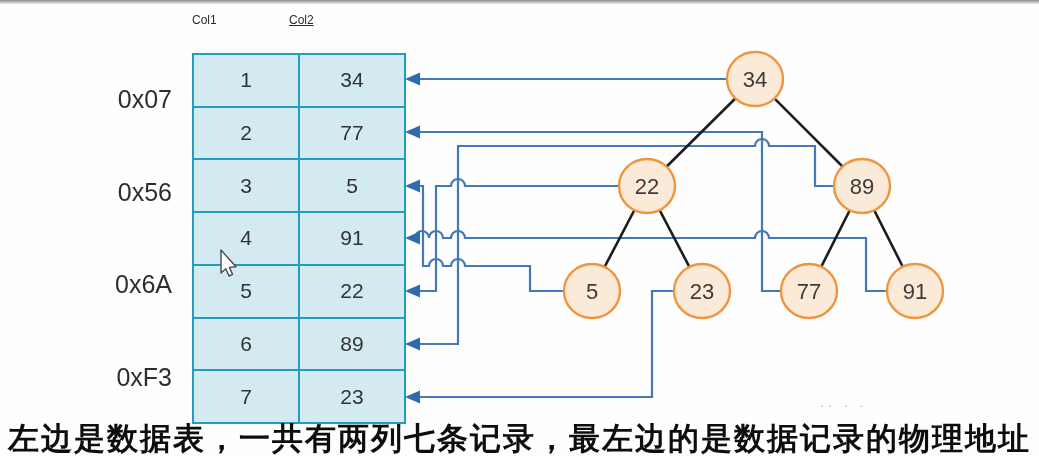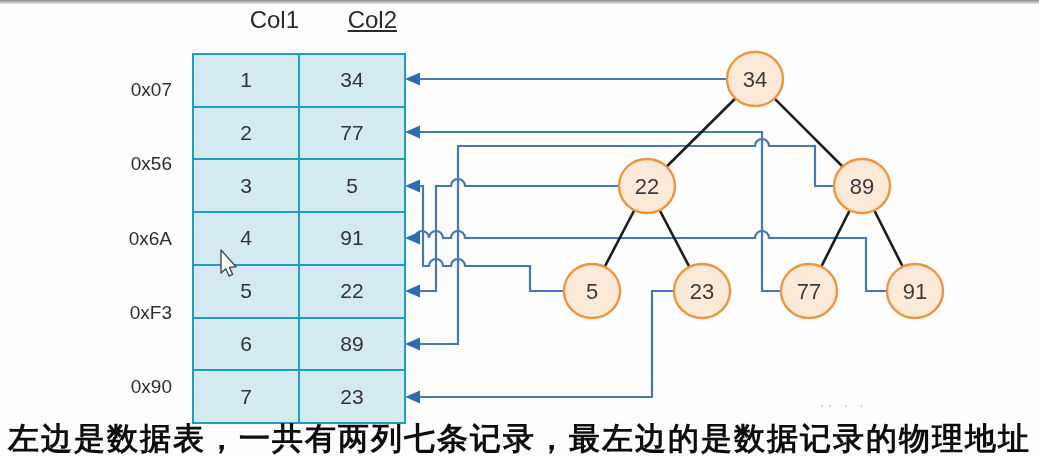--- a/index.html
+++ b/index.html
@@ -7,31 +7,31 @@
     position:relative;width:1039px;height:456px;overflow:hidden;
     background:#fefefe;
     font-family:"Liberation Sans","DejaVu Sans",sans-serif;
   }
   .top-artifact{
     position:absolute;top:0;left:0;width:100%;height:4px;
     background:linear-gradient(180deg,rgba(45,45,45,.55),rgba(45,45,45,.08));
   }
   .col-header{
     position:absolute;top:8px;height:24px;line-height:24px;
-    text-align:right;font-size:24px;color:#2b2b2b;
+    text-align:left;font-size:12px;color:#2b2b2b;
   }
   .col-header.c1{left:192px;width:107px;}
   .col-header.c2{left:289px;width:108px;text-decoration:underline;}
   .addr-col{
     position:absolute;left:60px;top:53px;width:112px;height:371px;
     display:flex;flex-direction:column;
   }
   .addr-label{
     flex:1;display:flex;align-items:center;justify-content:flex-end;
-    font-size:19px;color:#2e2e2e;
+    font-size:25px;color:#2e2e2e;
   }
   .data-table{
     position:absolute;left:192px;top:53px;width:214px;height:371px;
     box-sizing:border-box;border:2px solid #1f9ec2;background:#1f9ec2;
     display:grid;grid-template-columns:1fr 1fr;grid-template-rows:repeat(7,1fr);
     gap:2px;
   }
   .cell{
     background:#d2eaf0;display:flex;align-items:center;justify-content:center;
     font-size:21px;color:#333333;
@@ -55,21 +55,20 @@
   <div class="top-artifact"></div>
 
   <div class="col-header c1">Col1</div>
   <div class="col-header c2">Col2</div>
 
   <div class="addr-col">
     <div class="addr-label">0x07</div>
     <div class="addr-label">0x56</div>
     <div class="addr-label">0x6A</div>
     <div class="addr-label">0xF3</div>
-    <div class="addr-label">0x90</div>
   </div>
 
   <div class="data-table">
     <div class="cell">1</div>
     <div class="cell">34</div>
     <div class="cell">2</div>
     <div class="cell">77</div>
     <div class="cell">3</div>
     <div class="cell">5</div>
     <div class="cell">4</div>

